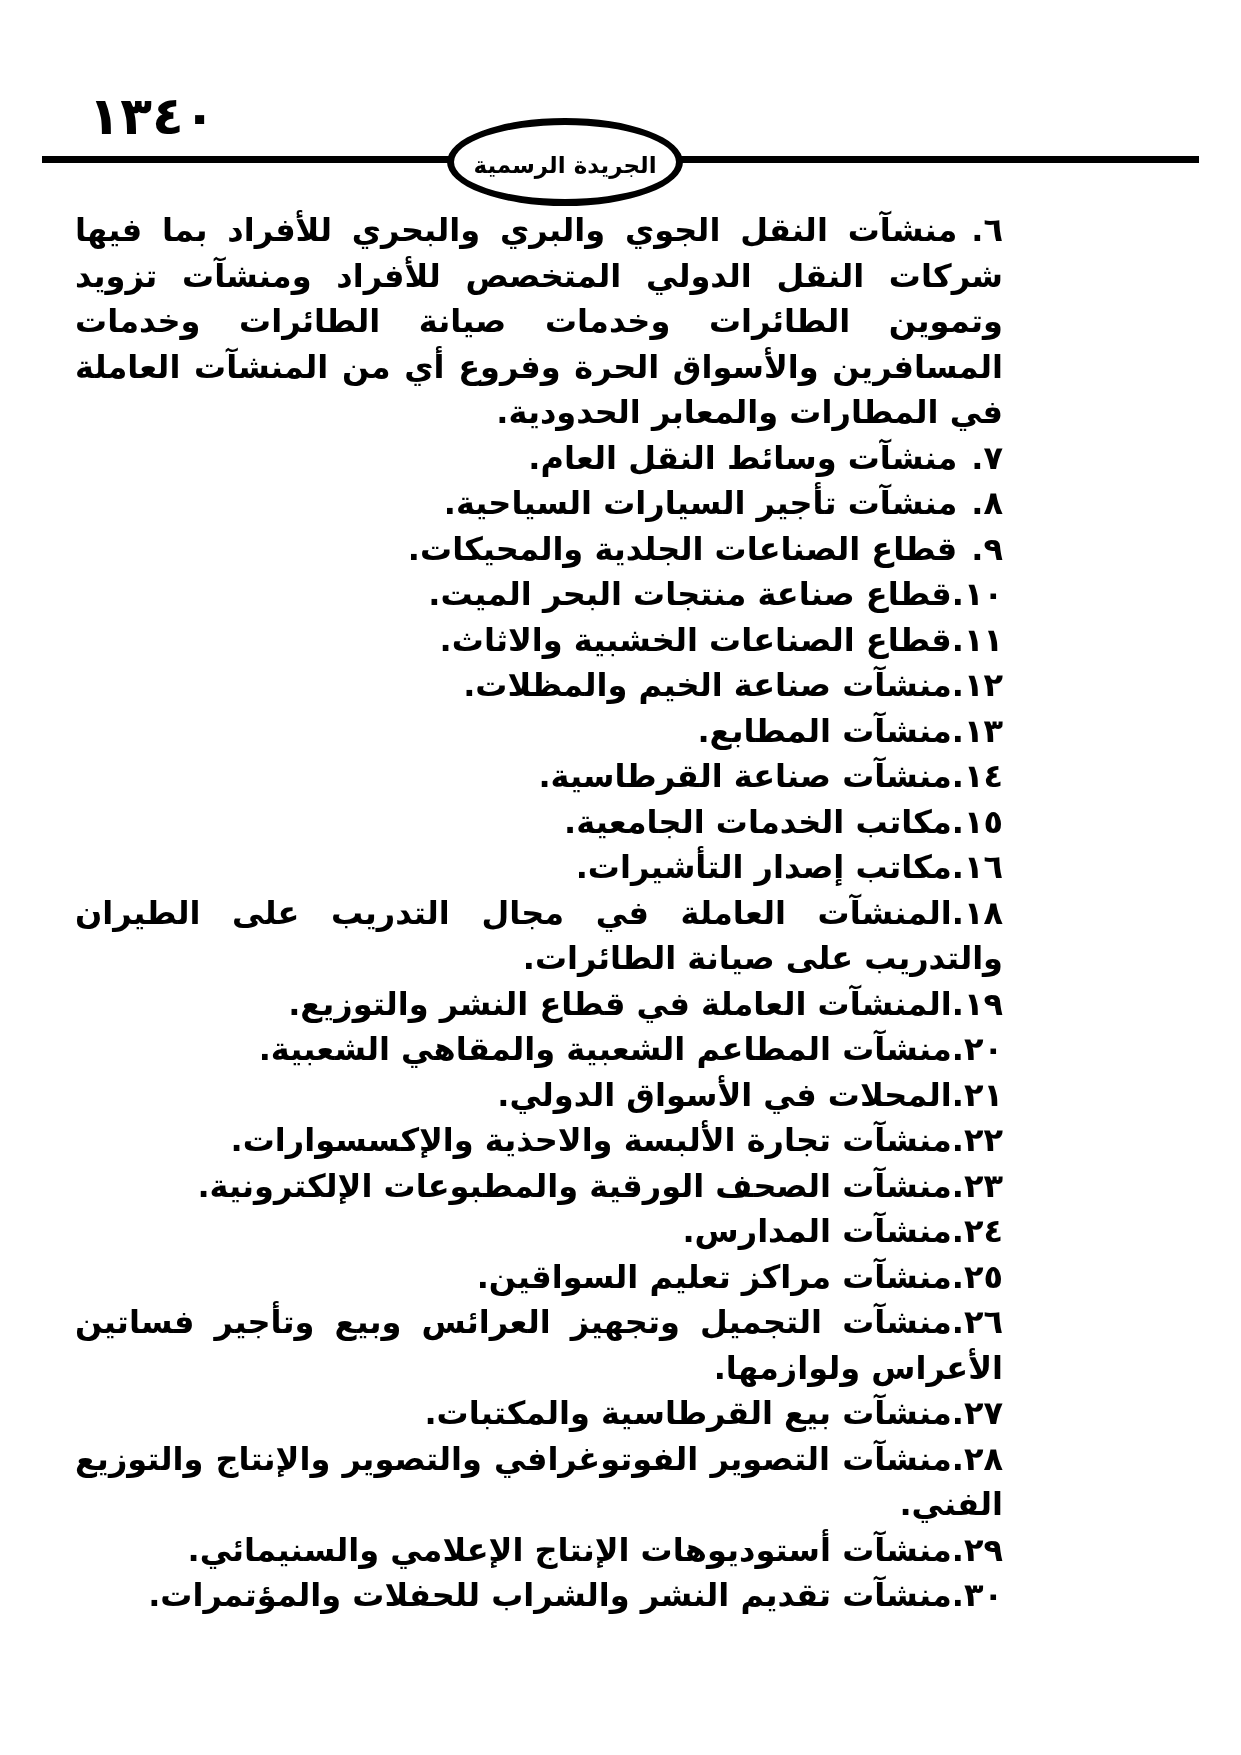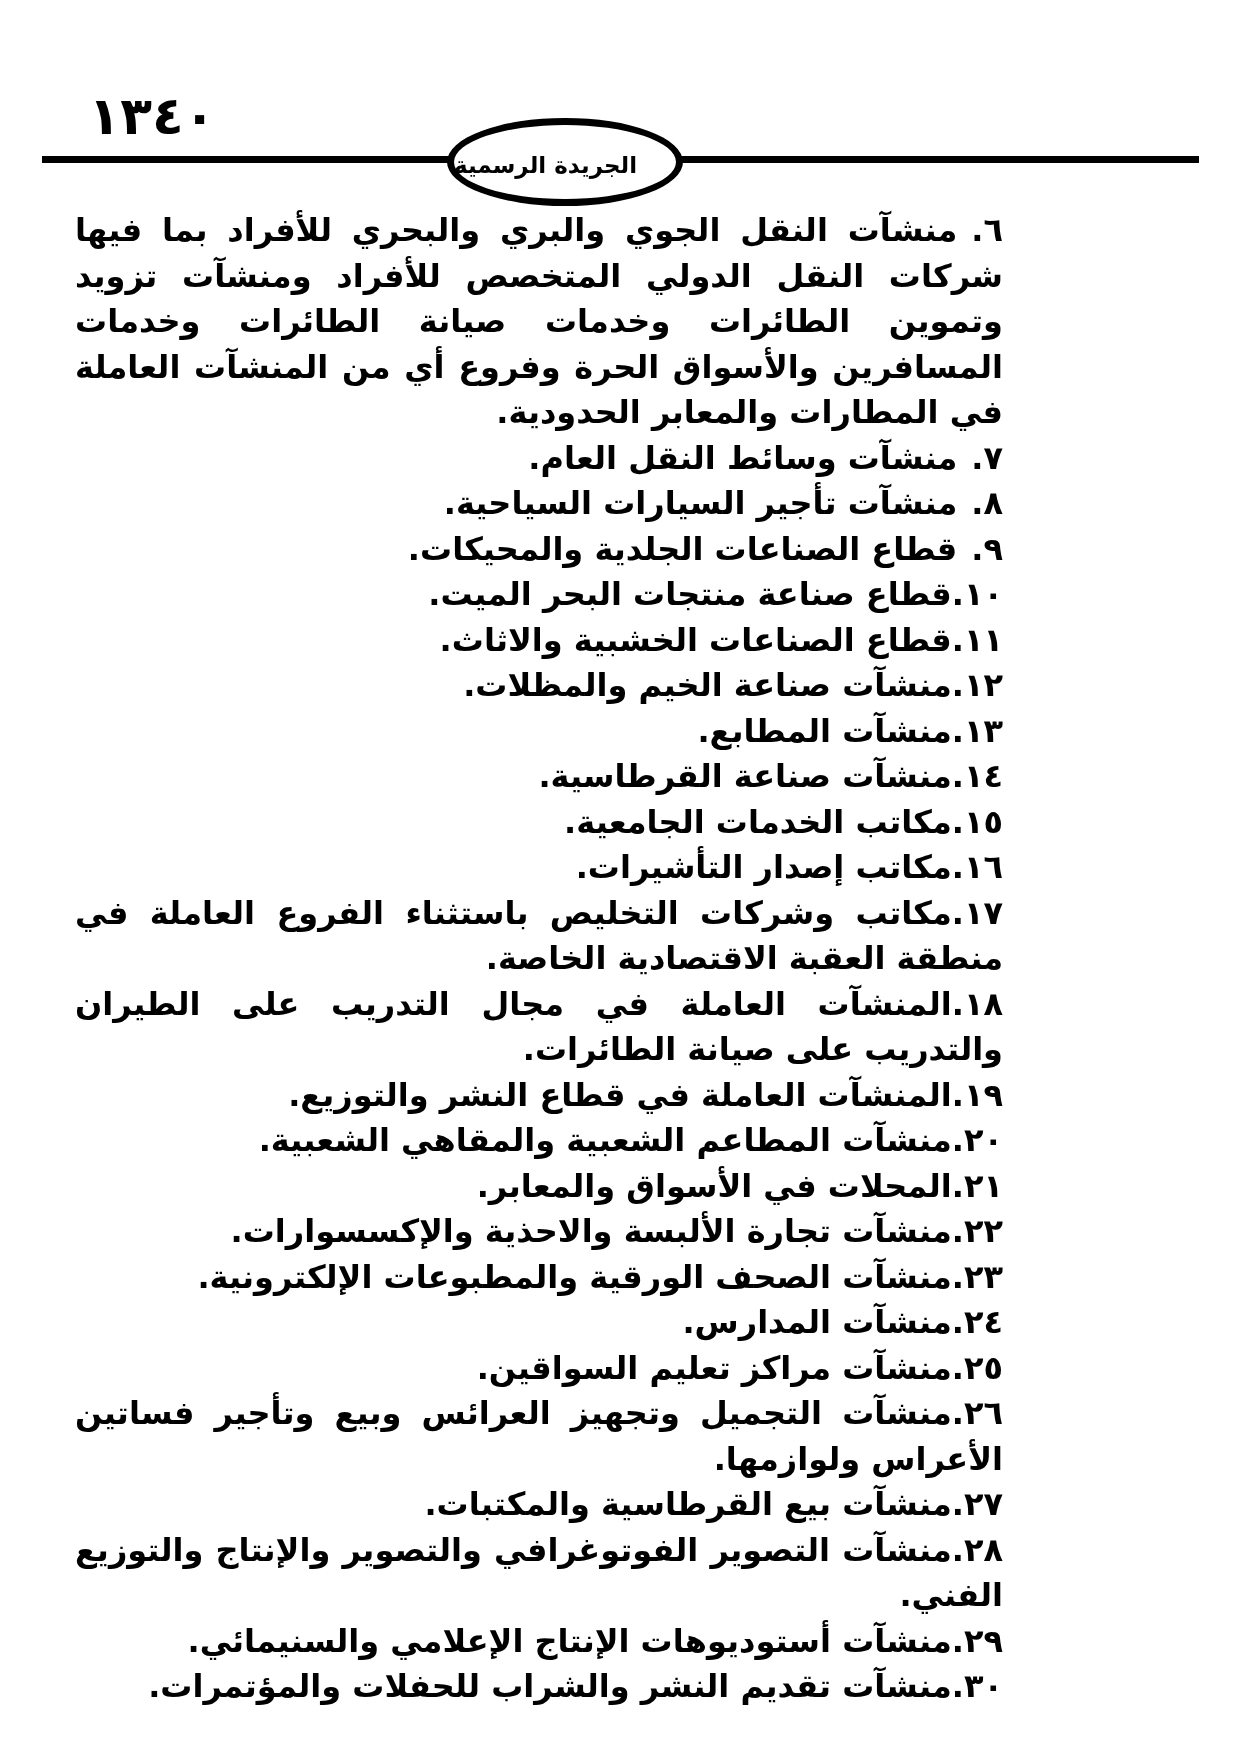--- a/index.html
+++ b/index.html
@@ -42,20 +42,21 @@
     top: 118px;
     left: 447px;
     width: 236px;
     height: 88px;
     background: #ffffff;
     border: 7px solid #000000;
     border-radius: 50%;
     box-sizing: border-box;
     display: flex;
     align-items: center;
+    justify-content: center;
     z-index: 2;
   }
   .gazette-badge .badge-label {
     direction: rtl;
     font-size: 23px;
     padding-top: 6px;
     white-space: nowrap;
   }
   
   .sector-list {
@@ -99,25 +100,24 @@
     <li><span class="num sd">٧.</span><span class="txt">منشآت وسائط النقل العام.</span></li>
     <li><span class="num sd">٨.</span><span class="txt">منشآت تأجير السيارات السياحية.</span></li>
     <li><span class="num sd">٩.</span><span class="txt">قطاع الصناعات الجلدية والمحيكات.</span></li>
     <li><span class="num">١٠.</span><span class="txt">قطاع صناعة منتجات البحر الميت.</span></li>
     <li><span class="num">١١.</span><span class="txt">قطاع الصناعات الخشبية والاثاث.</span></li>
     <li><span class="num">١٢.</span><span class="txt">منشآت صناعة الخيم والمظلات.</span></li>
     <li><span class="num">١٣.</span><span class="txt">منشآت المطابع.</span></li>
     <li><span class="num">١٤.</span><span class="txt">منشآت صناعة القرطاسية.</span></li>
     <li><span class="num">١٥.</span><span class="txt">مكاتب الخدمات الجامعية.</span></li>
     <li><span class="num">١٦.</span><span class="txt">مكاتب إصدار التأشيرات.</span></li>
-    <li><span class="num">١٧.</span><span class="txt">مكاتب وشركات التخليص باستثناء الفروع العاملة في منطقة العقبة الاقتصادية الخاصة.</span></li>
     <li><span class="num">١٨.</span><span class="txt">المنشآت العاملة في مجال التدريب على الطيران والتدريب على صيانة الطائرات.</span></li>
     <li><span class="num">١٩.</span><span class="txt">المنشآت العاملة في قطاع النشر والتوزيع.</span></li>
     <li><span class="num">٢٠.</span><span class="txt">منشآت المطاعم الشعبية والمقاهي الشعبية.</span></li>
-    <li><span class="num">٢١.</span><span class="txt">المحلات في الأسواق والمعابر.</span></li>
+    <li><span class="num">٢١.</span><span class="txt">المحلات في الأسواق الدولي.</span></li>
     <li><span class="num">٢٢.</span><span class="txt">منشآت تجارة الألبسة والاحذية والإكسسوارات.</span></li>
     <li><span class="num">٢٣.</span><span class="txt">منشآت الصحف الورقية والمطبوعات الإلكترونية.</span></li>
     <li><span class="num">٢٤.</span><span class="txt">منشآت المدارس.</span></li>
     <li><span class="num">٢٥.</span><span class="txt">منشآت مراكز تعليم السواقين.</span></li>
     <li><span class="num">٢٦.</span><span class="txt">منشآت التجميل وتجهيز العرائس وبيع وتأجير فساتين الأعراس ولوازمها.</span></li>
     <li><span class="num">٢٧.</span><span class="txt">منشآت بيع القرطاسية والمكتبات.</span></li>
     <li><span class="num">٢٨.</span><span class="txt">منشآت التصوير الفوتوغرافي والتصوير والإنتاج والتوزيع الفني.</span></li>
     <li><span class="num">٢٩.</span><span class="txt">منشآت أستوديوهات الإنتاج الإعلامي والسنيمائي.</span></li>
     <li><span class="num">٣٠.</span><span class="txt">منشآت تقديم النشر والشراب للحفلات والمؤتمرات.</span></li>
   </ol>

